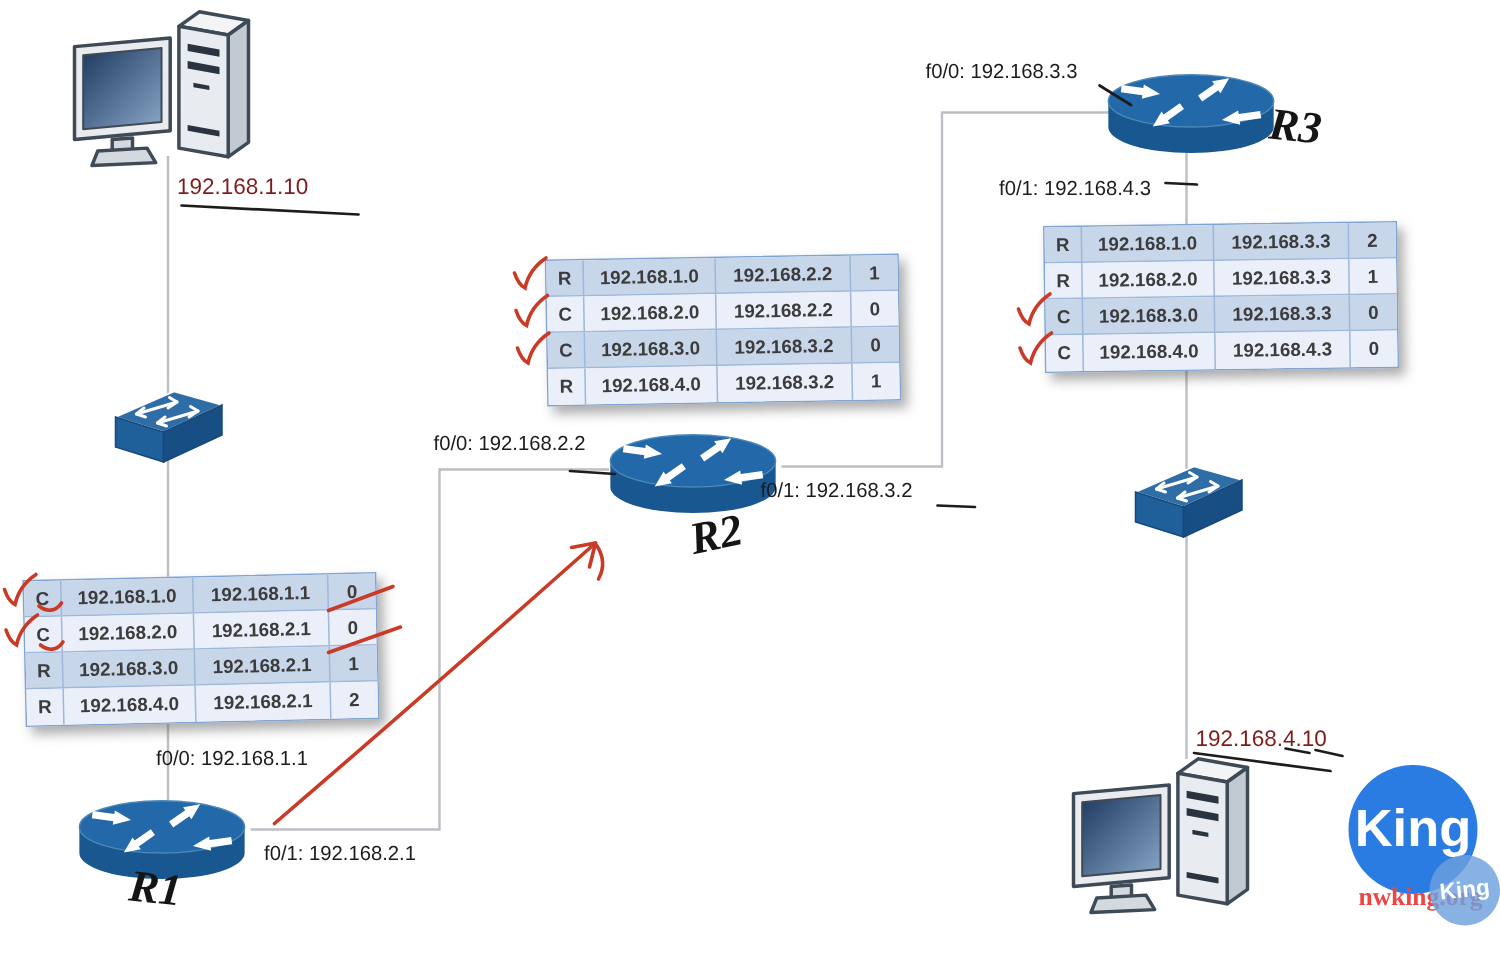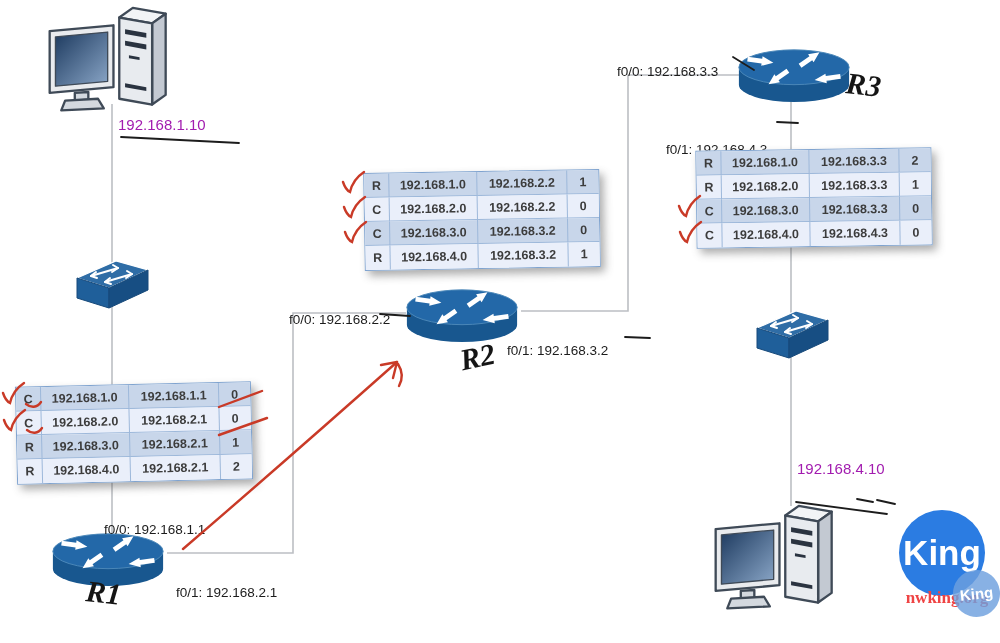--- a/index.html
+++ b/index.html
@@ -13,22 +13,22 @@
   .rt-row{display:flex;}
   .rt-row:nth-child(odd){background:#c8d6ea;}
   .rt-row:nth-child(even){background:#eaeffa;}
   .rt-row>div{height:24px;line-height:24px;text-align:center;box-sizing:border-box;
       font-weight:bold;font-size:12.5px;color:#3c3c3c;
       border-right:1px solid #9db8da;border-bottom:1px solid #9db8da;}
   .rt-row:last-child>div{border-bottom:none;}
   .rt-row>div:last-child{border-right:none;}
   .c-flag{width:25px;} .c-net{width:88px;} .c-hop{width:90px;} .c-met{width:31px;}
   
-  .iflabel{position:absolute;z-index:3;font-size:13.5px;color:#1c1c1c;white-space:nowrap;margin-top:24px;}
-  .iplabel{position:absolute;z-index:3;font-size:15px;color:#a21caf;white-space:nowrap;}
+  .iflabel{position:absolute;z-index:3;font-size:13.5px;color:#1c1c1c;white-space:nowrap;}
+  .iplabel{position:absolute;z-index:3;font-size:15px;color:#7f1d1d;white-space:nowrap;}
   .hand{position:absolute;z-index:4;font-family:"Liberation Serif",serif;
         font-style:italic;font-weight:bold;font-size:30px;color:#151515;white-space:nowrap;}
   
   .logo-big{position:absolute;left:899px;top:510px;width:86px;height:86px;border-radius:50%;
         background:#2b7ce2;z-index:5;text-align:center;line-height:86px;
         color:#fff;font-weight:bold;font-size:35px;}
   .logo-site{position:absolute;left:897px;top:588px;width:100px;z-index:5;text-align:center;
         font-family:"Liberation Serif",serif;font-weight:bold;font-size:17px;color:#ef4444;}
   .logo-small{position:absolute;left:953px;top:570px;width:47px;height:47px;border-radius:50%;
         background:rgba(110,160,222,.82);z-index:6;text-align:center;line-height:47px;
@@ -161,21 +161,21 @@
       <path d="M92,55 L103,57 L103,60 L92,58 Z"></path>
       <path d="M88,84 L110,88 L110,92 L88,88 Z"></path>
     </g>
     <g stroke="#3f4a57" stroke-width="2.4" stroke-linejoin="round">
       <path d="M10,30 L76,24 L76,88 L10,94 Z" fill="#e9ebee"></path>
       <path d="M16,36 L70,31 L70,82 L16,87 Z" fill="url(#scrGrad)" stroke-width="1.4"></path>
       <path d="M36,94 L50,93 L50,101 L36,102 Z" fill="#d4d9df"></path>
       <path d="M26,102 L60,100 L66,110 L22,112 Z" fill="#d4d9df"></path>
     </g>
   </svg>
-  <div class="iplabel" style="left:797px;top:460px">192.168.4.10</div>
+  <div class="iplabel" style="left:797px;top:484px">192.168.4.10</div>
 
   <div class="rt" style="left:16px;top:384px;transform:rotate(-1.3deg)">
     <div class="rt-row">
       <div class="c-flag">C</div>
       <div class="c-net">192.168.1.0</div>
       <div class="c-hop">192.168.1.1</div>
       <div class="c-met">0</div>
     </div>
     <div class="rt-row">
       <div class="c-flag">C</div>

